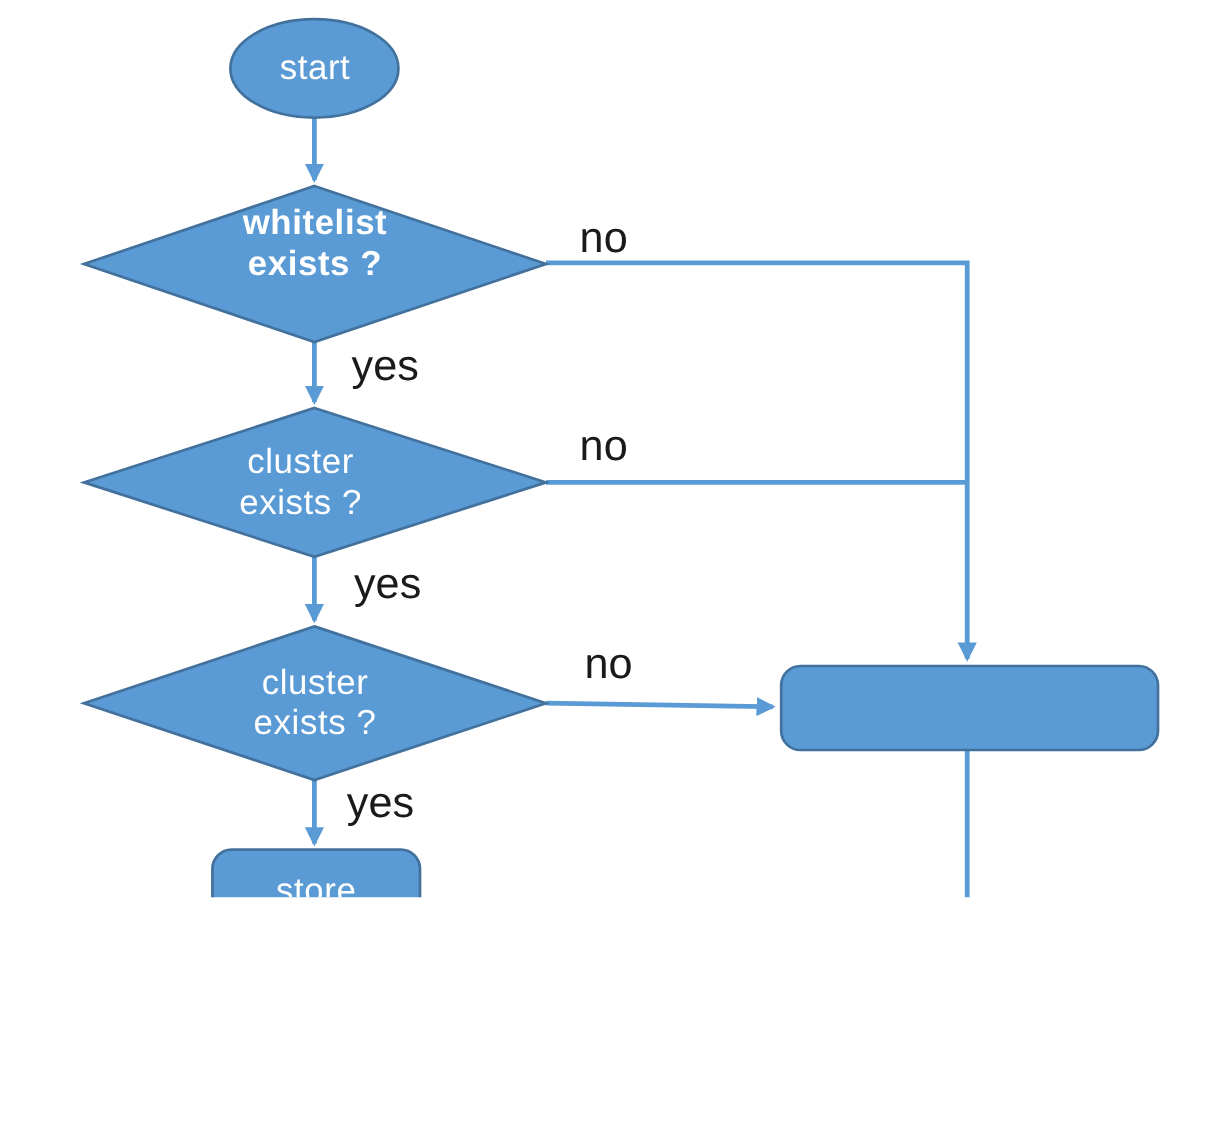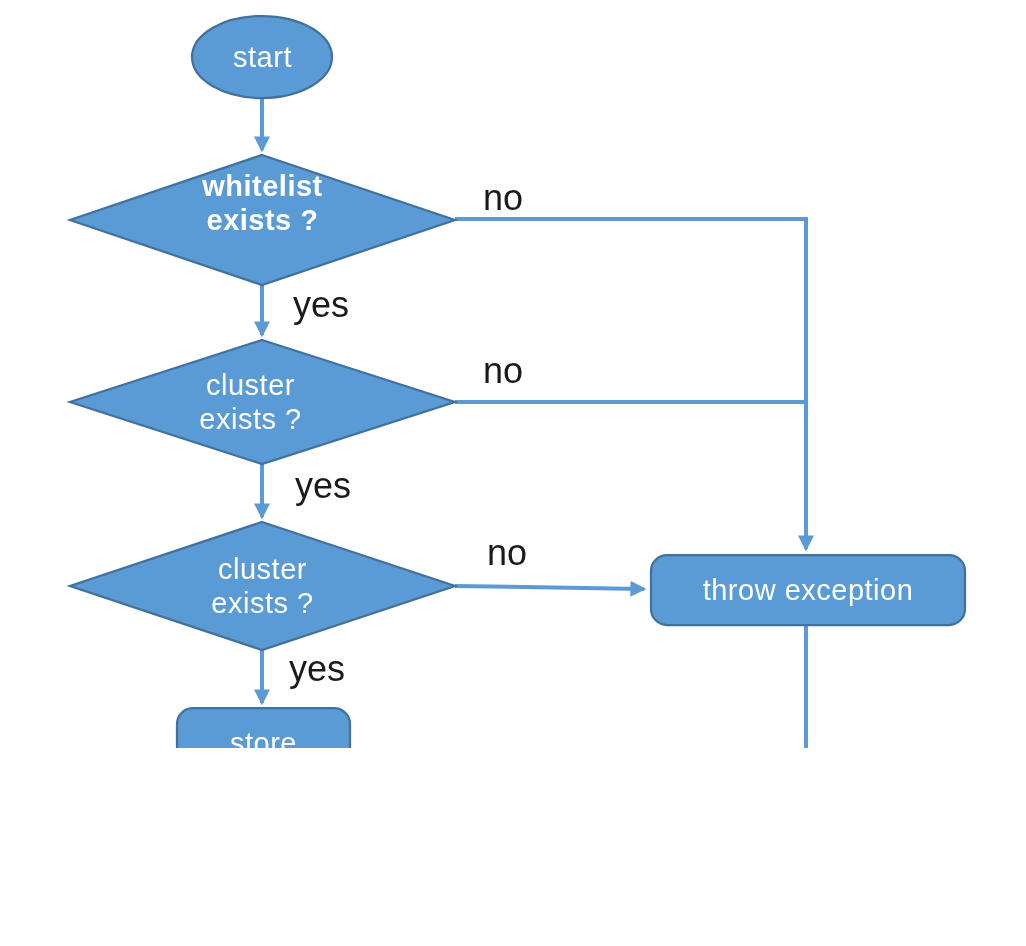--- a/index.html
+++ b/index.html
@@ -101,23 +101,20 @@
 
   <div class="node-label" style="left:70px; top:522px; width:385px; height:128px;">
     <span>cluster</span>
     <span>exists ?</span>
   </div>
 
   <div class="node-label" style="left:177px; top:708px; width:173px; height:70px;">
     <span>store</span>
   </div>
 
-  <div class="node-label" style="left:651px; top:555px; width:314px; height:70px;">
-    <span>throw exception</span>
-  </div>
 
   <div class="node-label" style="left:195px; top:833px; width:135px; height:84px;">
     <span>end</span>
   </div>
 
   <span class="edge-label" style="left:483px; top:183px;">no</span>
 
   <span class="edge-label" style="left:293px; top:290px;">yes</span>
 
   <span class="edge-label" style="left:483px; top:356px;">no</span>

